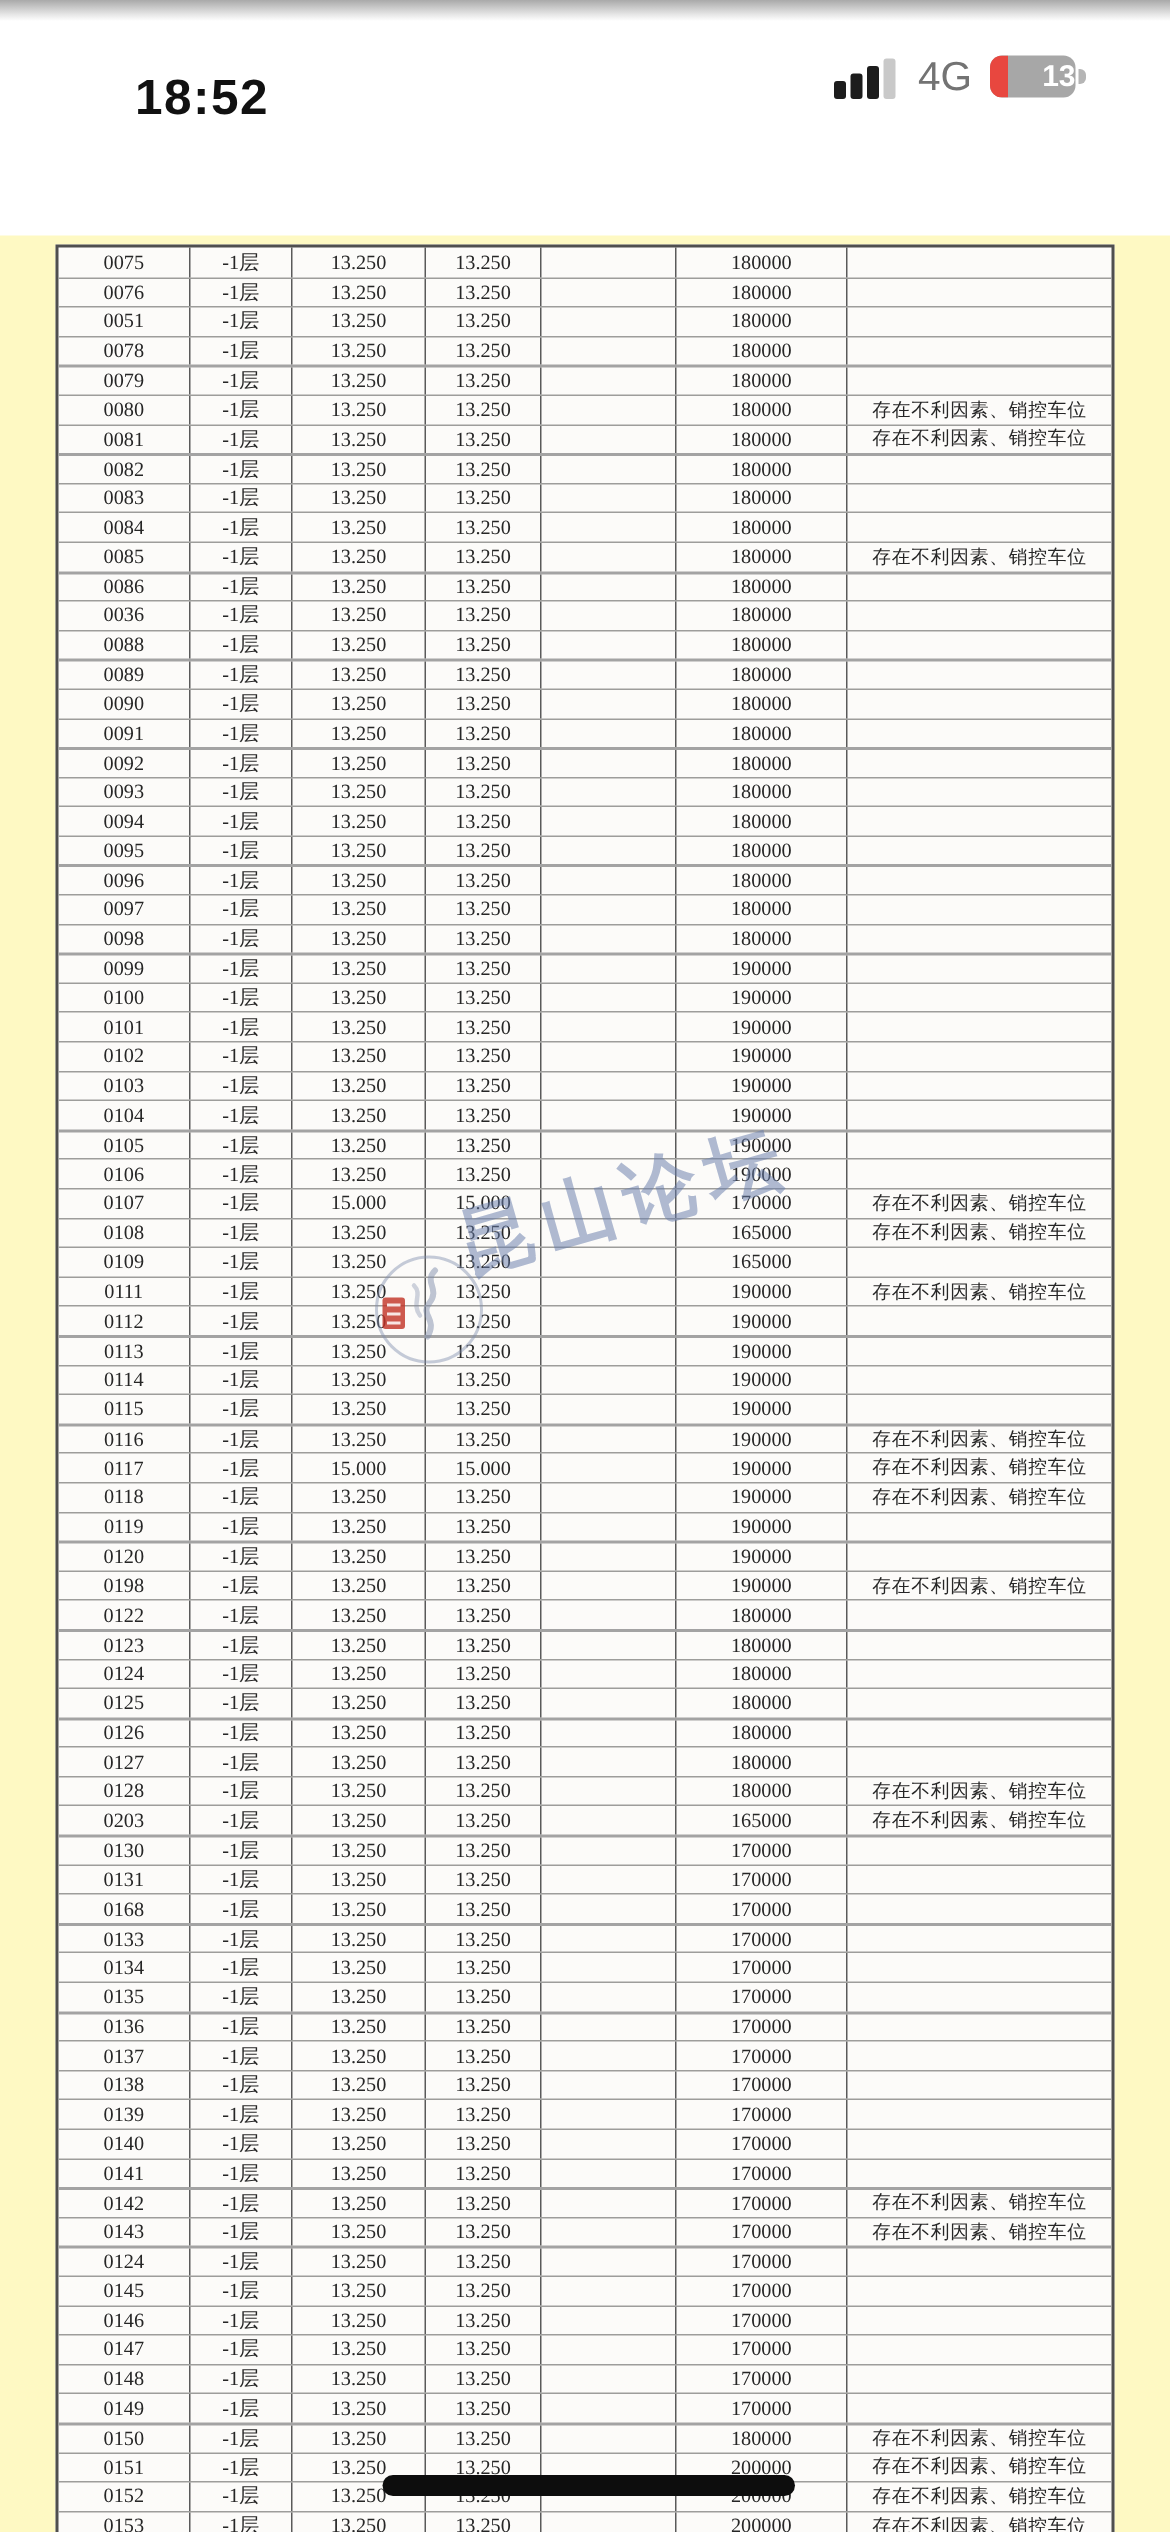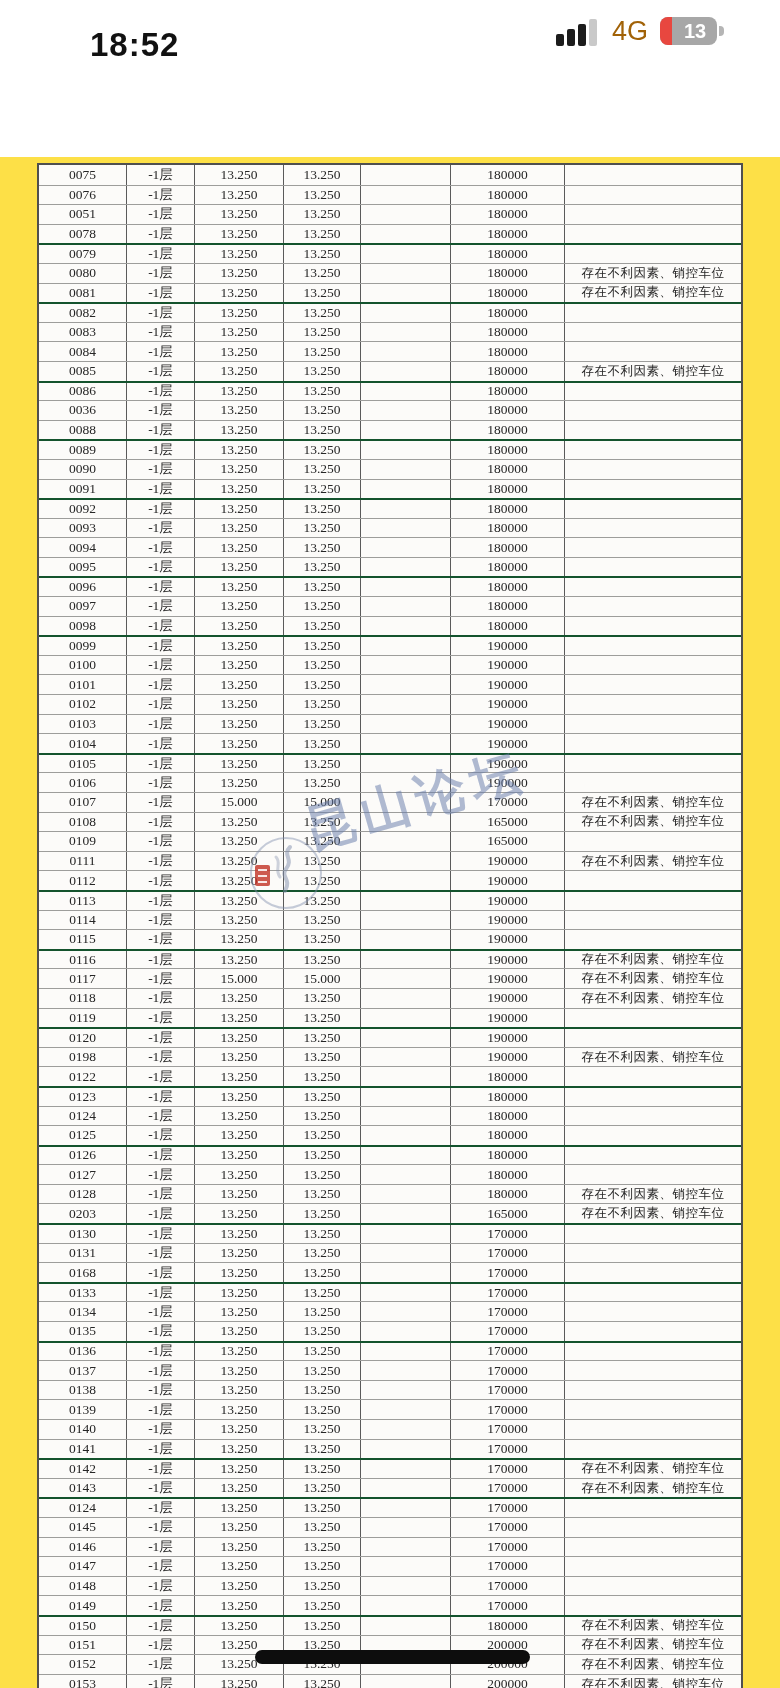--- a/index.html
+++ b/index.html
@@ -5,49 +5,49 @@
   html,body{margin:0;padding:0;}
   body{
     width:780px;height:1688px;position:relative;overflow:hidden;
     background:#ffffff;font-family:"Liberation Sans",sans-serif;
     -webkit-font-smoothing:antialiased;
   }
   
   .top-strip{position:absolute;left:0;top:0;width:780px;height:14px;
     background:linear-gradient(#a9a9a9,#e7e7e7 70%,#ffffff);}
   
-  .status-bar{position:absolute;left:0;top:0;width:780px;height:70px;background:#ffffff;}
+  .status-bar{position:absolute;left:0;top:20px;width:780px;height:70px;background:#ffffff;}
   .status-time{position:absolute;left:90px;top:26px;font-size:33px;font-weight:700;color:#111;letter-spacing:1px;}
   .signal{position:absolute;left:556px;top:18px;width:44px;height:28px;display:flex;align-items:flex-end;gap:3px;}
   .signal .bar{width:8px;border-radius:2px;background:#1c1c1c;}
   .signal .b1{height:12px}.signal .b2{height:17px}.signal .b3{height:22px}
   .signal .b4{height:27px;background:#c9c9c9;}
-  .net-label{position:absolute;left:612px;top:16px;font-size:27px;font-weight:500;color:#a16207;}
+  .net-label{position:absolute;left:612px;top:16px;font-size:27px;font-weight:500;color:#737373;}
   .battery{position:absolute;left:660px;top:17px;width:57px;height:28px;border-radius:8px;
     background:#a7a7a7;overflow:hidden;}
   .batt-fill{position:absolute;left:0;top:0;width:12px;height:28px;background:#e8473f;}
-  .batt-num{position:absolute;left:13px;top:0;width:44px;height:28px;line-height:28px;text-align:center;
+  .batt-num{position:absolute;left:13px;top:0;width:44px;height:28px;line-height:28px;text-align:right;
     color:#ffffff;font-size:20px;font-weight:700;}
   .batt-nub{position:absolute;left:719px;top:26px;width:5px;height:10px;background:#b5b5b5;border-radius:0 4px 4px 0;}
   
   .nav-bar{position:absolute;left:0;top:84px;width:780px;height:71px;background:#ffffff;}
   .nav-close{position:absolute;left:34px;top:104px;width:38px;height:38px;cursor:pointer;}
   .nav-title{position:absolute;left:0;top:106px;width:780px;text-align:center;
     font-size:29px;font-weight:700;color:#101010;}
   .nav-title .chev{font-weight:400;color:#222;margin-left:8px;font-size:28px;}
   .nav-more{position:absolute;left:701px;top:116px;display:flex;gap:8px;cursor:pointer;}
   .nav-more .dot{width:9px;height:9px;border-radius:50%;background:#2b2b2b;}
   .nav-hairline{position:absolute;left:0;top:155px;width:780px;height:2px;background:#d6d6d4;}
   
-  .content{position:absolute;left:0;top:157px;width:780px;height:1531px;background:#fde047;}
+  .content{position:absolute;left:0;top:157px;width:780px;height:1531px;background:#fef9c3;}
   .doc-table{position:absolute;left:37px;top:6px;width:706px;
     border:2px solid #4f4f4f;box-sizing:border-box;background:#fcfbf9;}
   .row{display:flex;height:19.6px;box-sizing:border-box;border-top:1px solid #9d9d9b;}
   .row:first-child{border-top:none;}
-  .row.thick{border-top:2px solid #14532d;}
+  .row.thick{border-top:2px solid #a3a3a3;}
   .cell{box-sizing:border-box;border-left:1px solid #5a5a5a;height:100%;
     display:flex;align-items:center;justify-content:center;overflow:hidden;
     font-family:"Liberation Serif","DejaVu Serif",serif;font-size:13.5px;color:#262626;white-space:nowrap;}
   .cell.c0{border-left:none;flex:0 0 87px;}
   .cell.c1{flex:0 0 68px;}
   .cell.c2{flex:0 0 89px;}
   .cell.c3{flex:0 0 77px;}
   .cell.c4{flex:0 0 90px;}
   .cell.c5{flex:0 0 114px;}
   .cell.c6{flex:1 1 auto;font-size:12.5px;letter-spacing:0.5px;}

